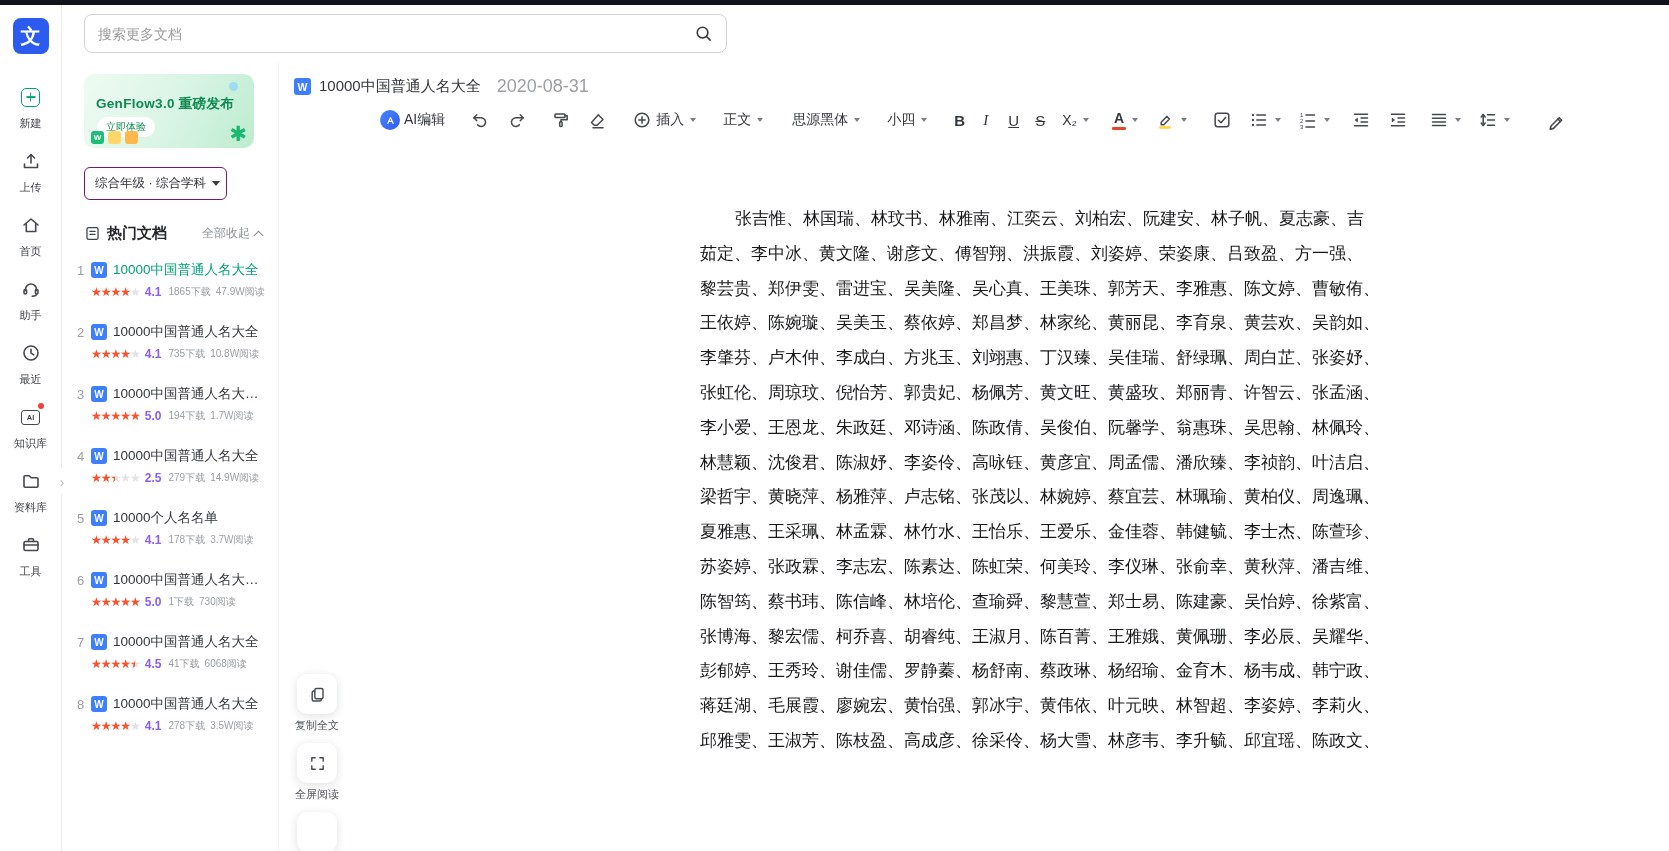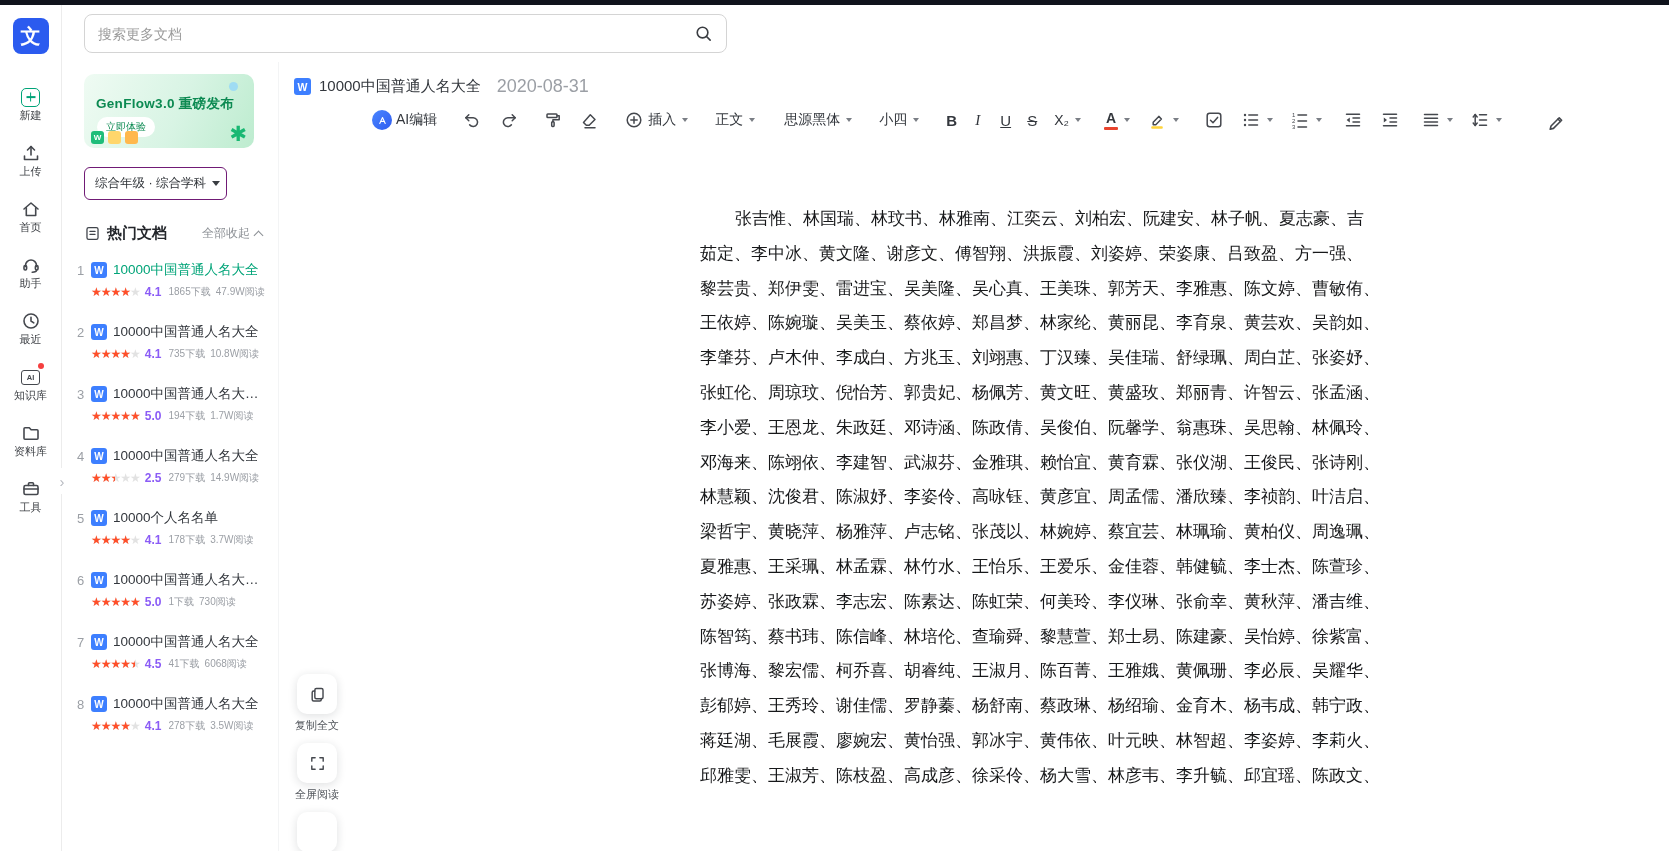--- a/index.html
+++ b/index.html
@@ -9,21 +9,21 @@
 
   
   .topbar{position:absolute;left:0;top:0;width:100%;height:5px;background:#10131c;}
 
   
   .rail{position:absolute;left:0;top:5px;width:62px;height:846px;background:#fff;
     border-right:1px solid #ececec;display:flex;flex-direction:column;align-items:center;}
   .logo{margin-top:13px;width:36px;height:36px;border-radius:8px;background:#2b5bef;color:#fff;
     font-size:20px;font-weight:bold;display:flex;align-items:center;justify-content:center;cursor:pointer;}
   .rail-items{margin-top:32px;display:flex;flex-direction:column;gap:20px;}
-  .rail-item{display:flex;flex-direction:column;align-items:center;gap:1px;cursor:pointer;position:relative;}
+  .rail-item{display:flex;flex-direction:column;align-items:center;gap:9px;cursor:pointer;position:relative;}
   .ico-holder{height:22px;display:flex;align-items:center;justify-content:center;position:relative;}
   .rail-item svg{width:22px;height:22px;}
   .rail-item .lbl{font-size:11px;color:#3f4247;line-height:13px;white-space:nowrap;}
   .plus-box{width:19px;height:19px;border:1.8px solid #00a478;border-radius:5px;position:relative;}
   .plus-box::before,.plus-box::after{content:"";position:absolute;background:#00a478;left:50%;top:50%;}
   .plus-box::before{width:9px;height:1.8px;transform:translate(-50%,-50%);}
   .plus-box::after{width:1.8px;height:9px;transform:translate(-50%,-50%);}
   .kb-box{width:19px;height:15px;border:1.6px solid #45484e;border-radius:3px;display:flex;
     align-items:center;justify-content:center;font-size:7.5px;font-weight:bold;color:#45484e;}
   .badge-dot{position:absolute;top:-3px;right:-4px;width:6px;height:6px;border-radius:50%;background:#f53f3f;}
@@ -79,21 +79,21 @@
 
   .vdiv{position:absolute;left:278px;top:62px;bottom:0;width:1px;background:#f3f4f5;}
 
   
   .doc-tab{position:absolute;left:294px;top:76px;display:flex;align-items:center;gap:8px;}
   .doc-tab .w-ico{width:17px;height:17px;font-size:10.5px;}
   .doc-title{font-size:15px;color:#33373d;}
   .doc-date{font-size:18px;color:#9b9fa5;margin-left:8px;}
 
   
-  .toolbar{position:absolute;left:370px;top:102px;height:36px;display:flex;align-items:center;gap:13px;}
+  .toolbar{position:absolute;left:378px;top:102px;height:36px;display:flex;align-items:center;gap:13px;}
   .tbtn{display:flex;align-items:center;gap:4px;cursor:pointer;font-size:14px;color:#33373d;
     height:28px;padding:0 2px;border-radius:4px;white-space:nowrap;}
   .tbtn svg{width:20px;height:20px;flex:none;}
   .tcaret{width:0;height:0;border-left:3.5px solid transparent;border-right:3.5px solid transparent;
     border-top:4px solid #7a7e85;margin-left:2px;flex:none;}
   .ai-ico{width:20px;height:20px;border-radius:50%;background:linear-gradient(135deg,#4a86ff,#2f5cf0);
     display:flex;align-items:center;justify-content:center;flex:none;}
   .ai-ico svg{width:13px;height:13px;}
   .tb-b{font-weight:bold;font-size:15px;width:16px;text-align:center;}
   .tb-i{font-style:italic;font-family:"Liberation Serif",serif;font-size:15px;width:12px;text-align:center;}
@@ -544,21 +544,20 @@
   </div>
 
   <div class="doc-body">
       <div class="doc-line first">张吉惟、林国瑞、林玟书、林雅南、江奕云、刘柏宏、阮建安、林子帆、夏志豪、吉</div>
       <div class="doc-line">茹定、李中冰、黄文隆、谢彦文、傅智翔、洪振霞、刘姿婷、荣姿康、吕致盈、方一强、</div>
       <div class="doc-line">黎芸贵、郑伊雯、雷进宝、吴美隆、吴心真、王美珠、郭芳天、李雅惠、陈文婷、曹敏侑、</div>
       <div class="doc-line">王依婷、陈婉璇、吴美玉、蔡依婷、郑昌梦、林家纶、黄丽昆、李育泉、黄芸欢、吴韵如、</div>
       <div class="doc-line">李肇芬、卢木仲、李成白、方兆玉、刘翊惠、丁汉臻、吴佳瑞、舒绿珮、周白芷、张姿妤、</div>
       <div class="doc-line">张虹伦、周琼玟、倪怡芳、郭贵妃、杨佩芳、黄文旺、黄盛玫、郑丽青、许智云、张孟涵、</div>
       <div class="doc-line">李小爱、王恩龙、朱政廷、邓诗涵、陈政倩、吴俊伯、阮馨学、翁惠珠、吴思翰、林佩玲、</div>
-      <div class="doc-line">邓海来、陈翊依、李建智、武淑芬、金雅琪、赖怡宜、黄育霖、张仪湖、王俊民、张诗刚、</div>
       <div class="doc-line">林慧颖、沈俊君、陈淑妤、李姿伶、高咏钰、黄彦宜、周孟儒、潘欣臻、李祯韵、叶洁启、</div>
       <div class="doc-line">梁哲宇、黄晓萍、杨雅萍、卢志铭、张茂以、林婉婷、蔡宜芸、林珮瑜、黄柏仪、周逸珮、</div>
       <div class="doc-line">夏雅惠、王采珮、林孟霖、林竹水、王怡乐、王爱乐、金佳蓉、韩健毓、李士杰、陈萱珍、</div>
       <div class="doc-line">苏姿婷、张政霖、李志宏、陈素达、陈虹荣、何美玲、李仪琳、张俞幸、黄秋萍、潘吉维、</div>
       <div class="doc-line">陈智筠、蔡书玮、陈信峰、林培伦、查瑜舜、黎慧萱、郑士易、陈建豪、吴怡婷、徐紫富、</div>
       <div class="doc-line">张博海、黎宏儒、柯乔喜、胡睿纯、王淑月、陈百菁、王雅娥、黄佩珊、李必辰、吴耀华、</div>
       <div class="doc-line">彭郁婷、王秀玲、谢佳儒、罗静蓁、杨舒南、蔡政琳、杨绍瑜、金育木、杨韦成、韩宁政、</div>
       <div class="doc-line">蒋廷湖、毛展霞、廖婉宏、黄怡强、郭冰宇、黄伟依、叶元映、林智超、李姿婷、李莉火、</div>
       <div class="doc-line">邱雅雯、王淑芳、陈枝盈、高成彦、徐采伶、杨大雪、林彦韦、李升毓、邱宜瑶、陈政文、</div>
     </div>

